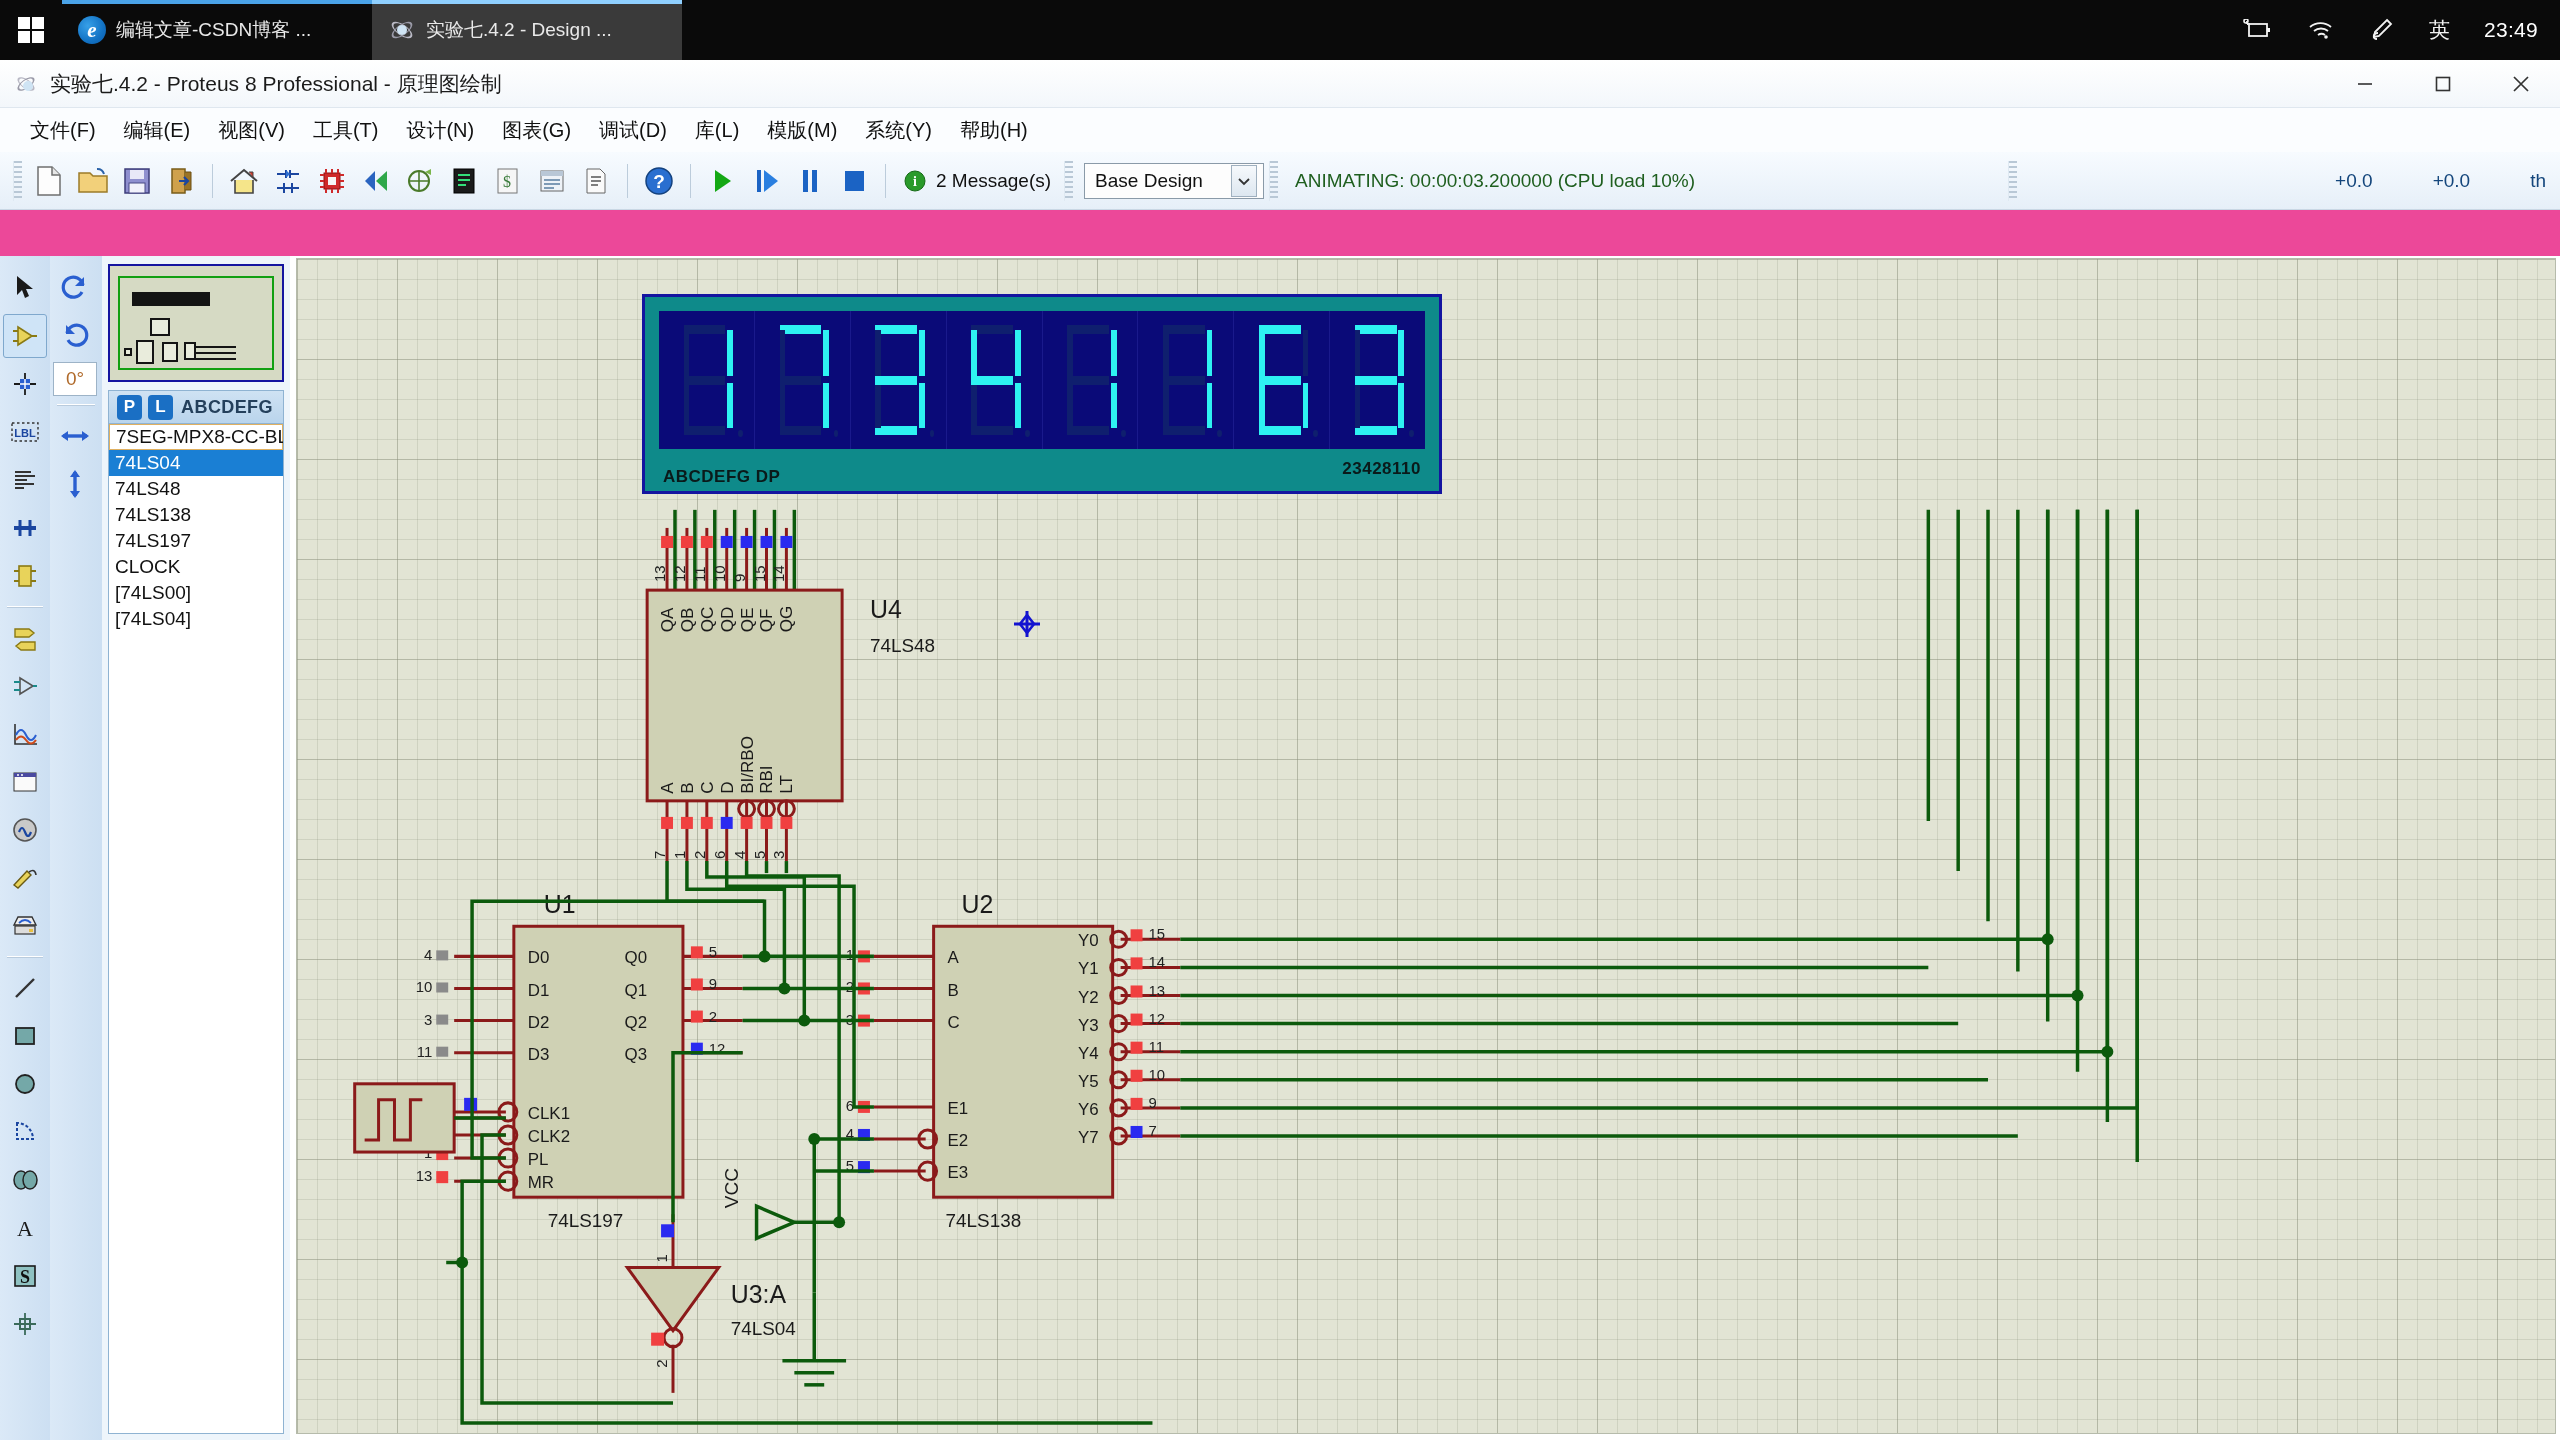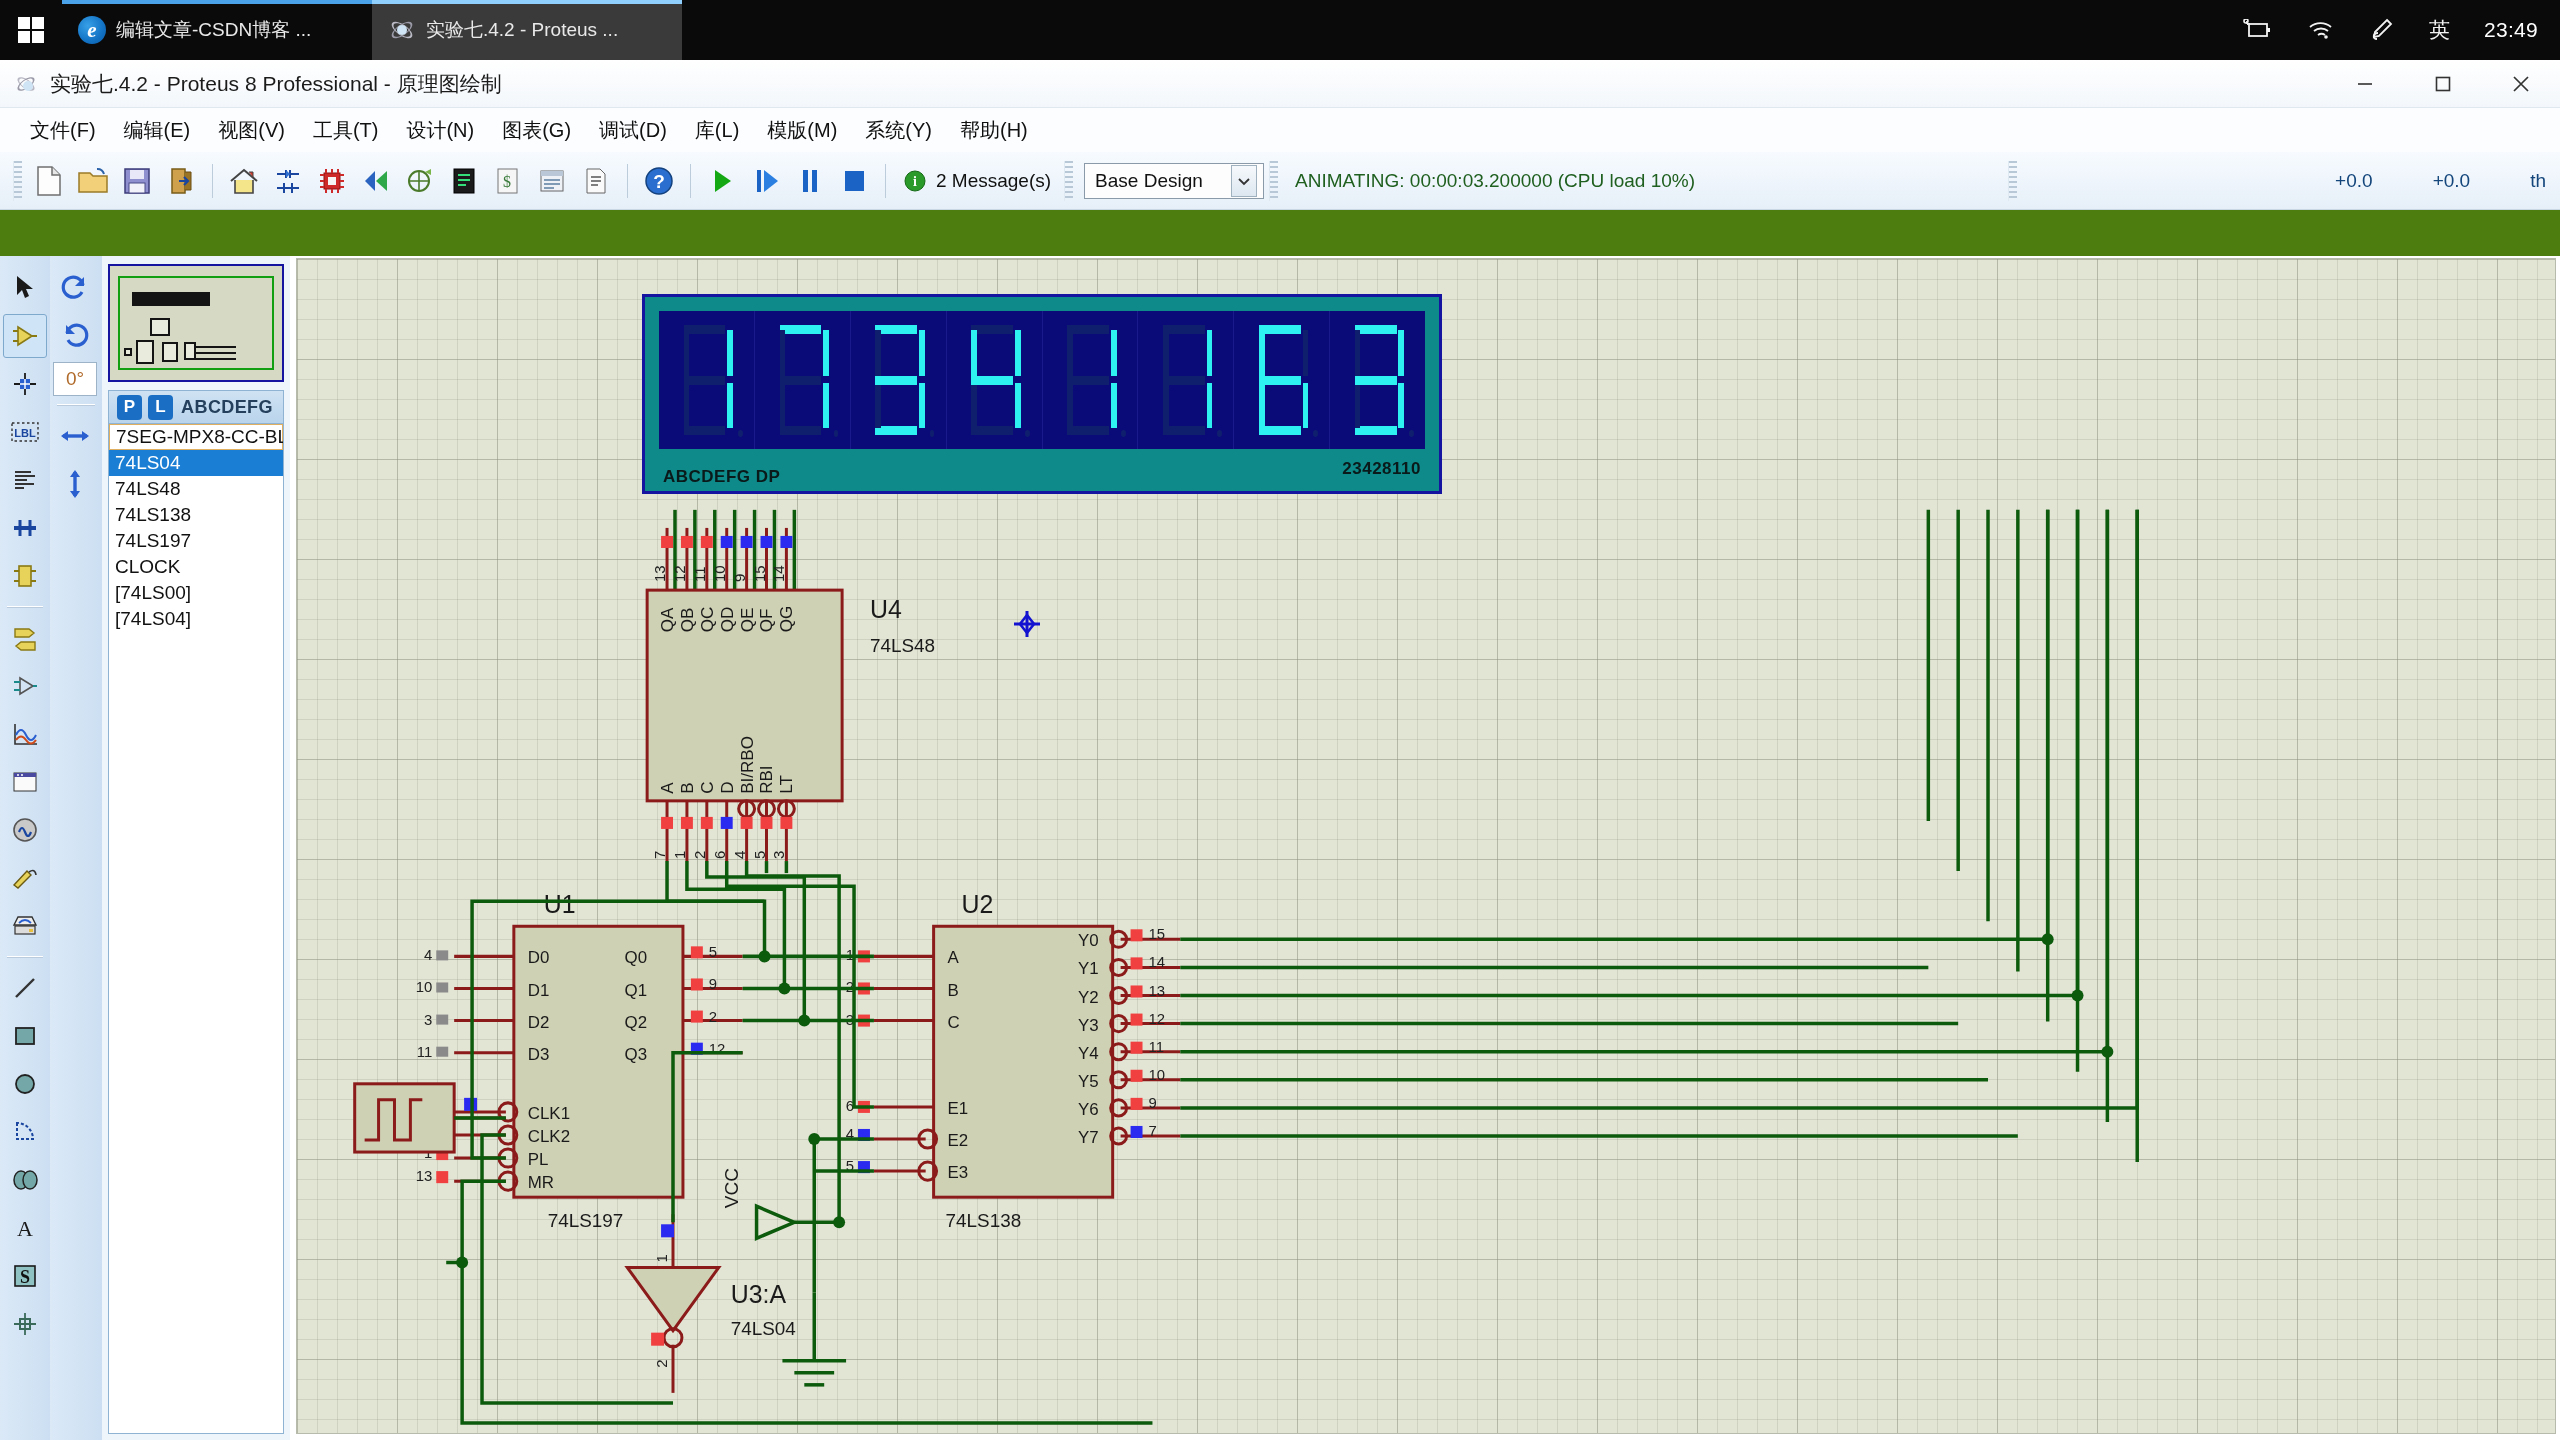--- a/index.html
+++ b/index.html
@@ -34,21 +34,21 @@
   }
   .prot-ico { width: 28px; height: 28px; flex: 0 0 28px; position: relative; }
   .prot-ico .ring { position: absolute; inset: 2px; border: 2px solid #b9b9c5; border-radius: 50%; transform: rotate(35deg) scaleY(.45); }
   .prot-ico .ring2 { position: absolute; inset: 2px; border: 2px solid #9a9aa8; border-radius: 50%; transform: rotate(-35deg) scaleY(.45); }
   .prot-ico .core { position: absolute; left: 9px; top: 9px; width: 10px; height: 10px; border-radius: 50%; background: #cfe4f4; }
   #tray { margin-left: auto; display: flex; align-items: center; gap: 34px; padding: 0 22px; color: #fff; }
   #tray .tico { font-size: 21px; opacity: .95; display: flex; align-items: center; }
   #tray-clock { font-size: 21px; letter-spacing: .3px; }
 
   
-  #app { position: absolute; left: 0; top: 60px; width: 2560px; height: 1169px; background: #4d7c0f; }
+  #app { position: absolute; left: 0; top: 60px; width: 2560px; height: 1169px; background: #ec4899; }
 
   #titlebar {
     height: 48px; display: flex; align-items: center; gap: 12px; padding-left: 14px;
     background: linear-gradient(#ffffff, #f3f7fb);
     border-bottom: 1px solid #dfe7ef;
   }
   #titlebar .prot-ico { width: 24px; height: 24px; flex: 0 0 24px; }
   #title-text { font-size: 21px; color: #1b1b1b; }
   #wincontrols { margin-left: auto; display: flex; }
   .wbtn { width: 78px; height: 48px; display: flex; align-items: center; justify-content: center; color: #333; }
@@ -172,21 +172,21 @@
     <span class="edge-ico">e</span>
     <span>编辑文章-CSDN博客 ...</span>
   </div>
 
   <div class="task-tab active">
     <span class="prot-ico">
       <span class="ring"></span>
         <span class="ring2"></span>
         <span class="core"></span>
     </span>
-    <span>实验七.4.2 - Proteus ...</span>
+    <span>实验七.4.2 - Design ...</span>
   </div>
 
   <div id="tray">
     <span class="tico">
       <svg width="30" height="22" viewBox="0 0 30 22">
           <rect x="6" y="5" width="18" height="12" fill="none" stroke="#fff" stroke-width="1.8"></rect>
           <rect x="24" y="9" width="3" height="4" fill="#fff"></rect>
           <path d="M4 5 v-3 M4 5 h3" stroke="#fff" stroke-width="1.8" fill="none"></path>
           <circle cx="3" cy="2" r="2" fill="none" stroke="#fff" stroke-width="1.6"></circle>
         </svg>

